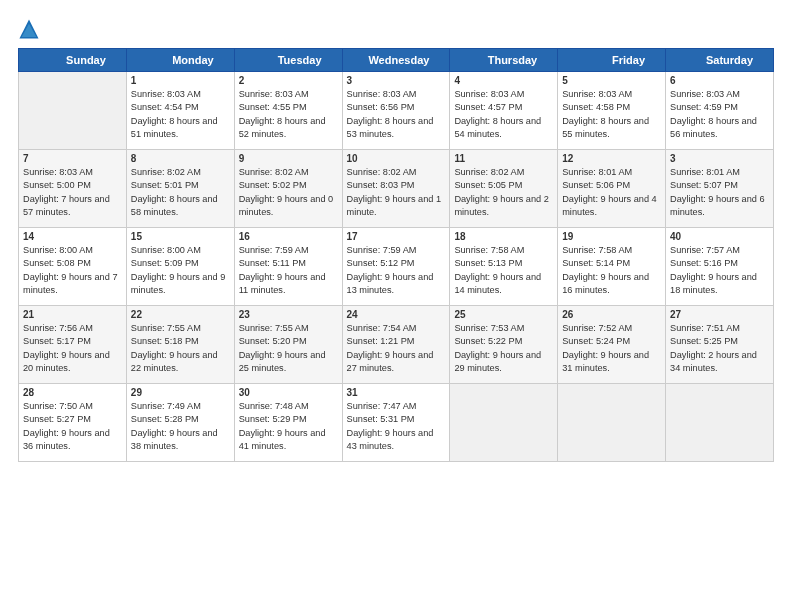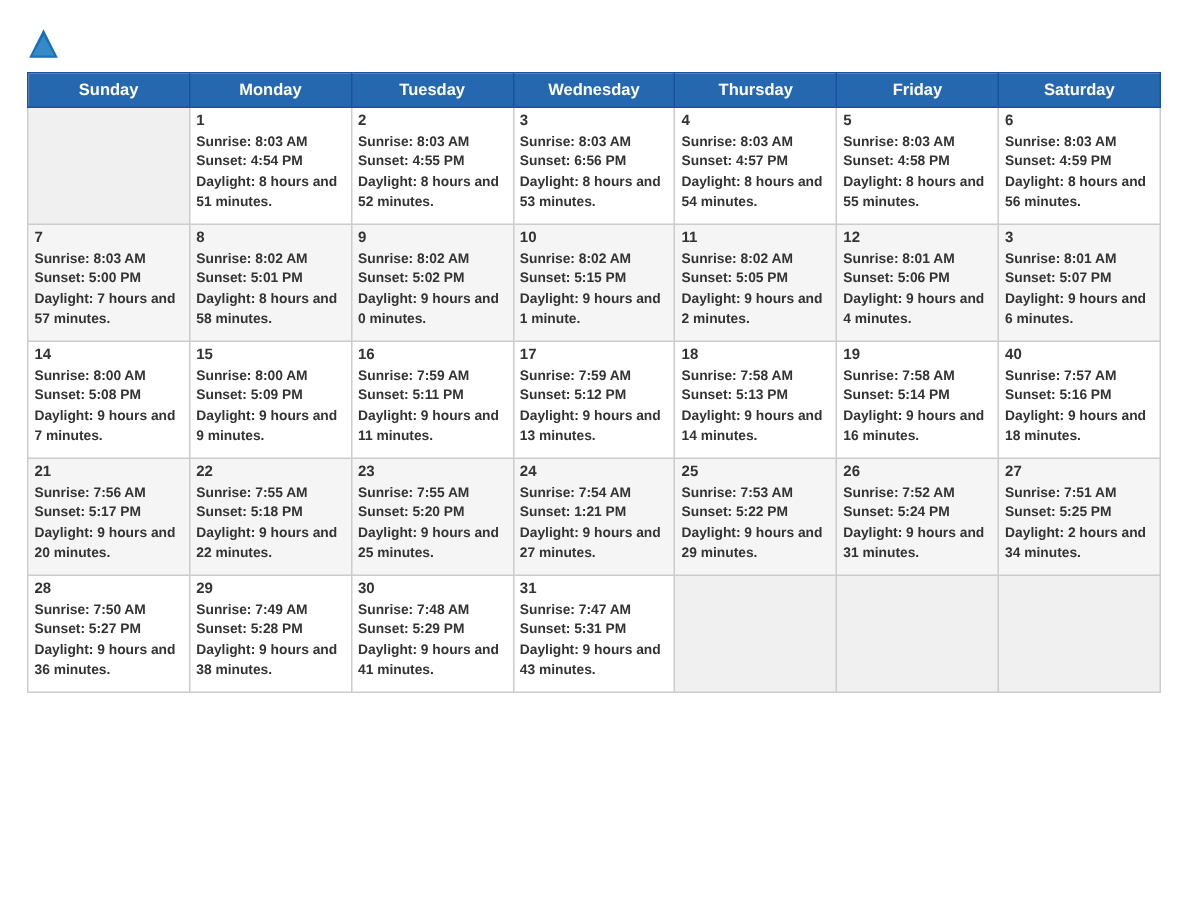--- a/index.html
+++ b/index.html
@@ -62,40 +62,39 @@
       width: 100%;
       border-collapse: collapse;
       table-layout: fixed;
     }
     thead tr th {
       background-color: #2668b0;
       color: #fff;
       font-size: 11px;
       font-weight: bold;
       padding: 5px 20px;
-      text-align: center;
+      text-align: right;
       border: 1px solid #1a50a0;
     }
     tbody tr td {
       border: 1px solid #ccc;
       vertical-align: top;
       padding: 3px 4px;
       font-size: 9.2px;
       color: #333;
       height: 78px;
     }
     .day-num {
       font-weight: bold;
       font-size: 10px;
       display: block;
       margin-bottom: 2px;
     }
     .day-info {
       line-height: 1.45;
-      font-weight: bold;
     }
     td.empty {
       background: #f9f9f9;
     }
     tbody tr:nth-child(odd) td {
       background-color: #fff;
     }
     tbody tr:nth-child(even) td {
       background-color: #f5f5f5;
     }
@@ -172,21 +171,21 @@
           <td>
             <span class="day-num">8</span>
             <div class="day-info"><span>Sunrise: 8:02 AM</span><br><span>Sunset: 5:01 PM</span><br><span>Daylight: 8 hours and 58 minutes.</span></div>
           </td>
           <td>
             <span class="day-num">9</span>
             <div class="day-info"><span>Sunrise: 8:02 AM</span><br><span>Sunset: 5:02 PM</span><br><span>Daylight: 9 hours and 0 minutes.</span></div>
           </td>
           <td>
             <span class="day-num">10</span>
-            <div class="day-info"><span>Sunrise: 8:02 AM</span><br><span>Sunset: 5:15 PM</span><br><span>Daylight: 9 hours and 1 minute.</span></div>
+            <div class="day-info"><span>Sunrise: 8:02 AM</span><br><span>Sunset: 8:03 PM</span><br><span>Daylight: 9 hours and 1 minute.</span></div>
           </td>
           <td>
             <span class="day-num">11</span>
             <div class="day-info"><span>Sunrise: 8:02 AM</span><br><span>Sunset: 5:05 PM</span><br><span>Daylight: 9 hours and 2 minutes.</span></div>
           </td>
           <td>
             <span class="day-num">12</span>
             <div class="day-info"><span>Sunrise: 8:01 AM</span><br><span>Sunset: 5:06 PM</span><br><span>Daylight: 9 hours and 4 minutes.</span></div>
           </td>
           <td>

